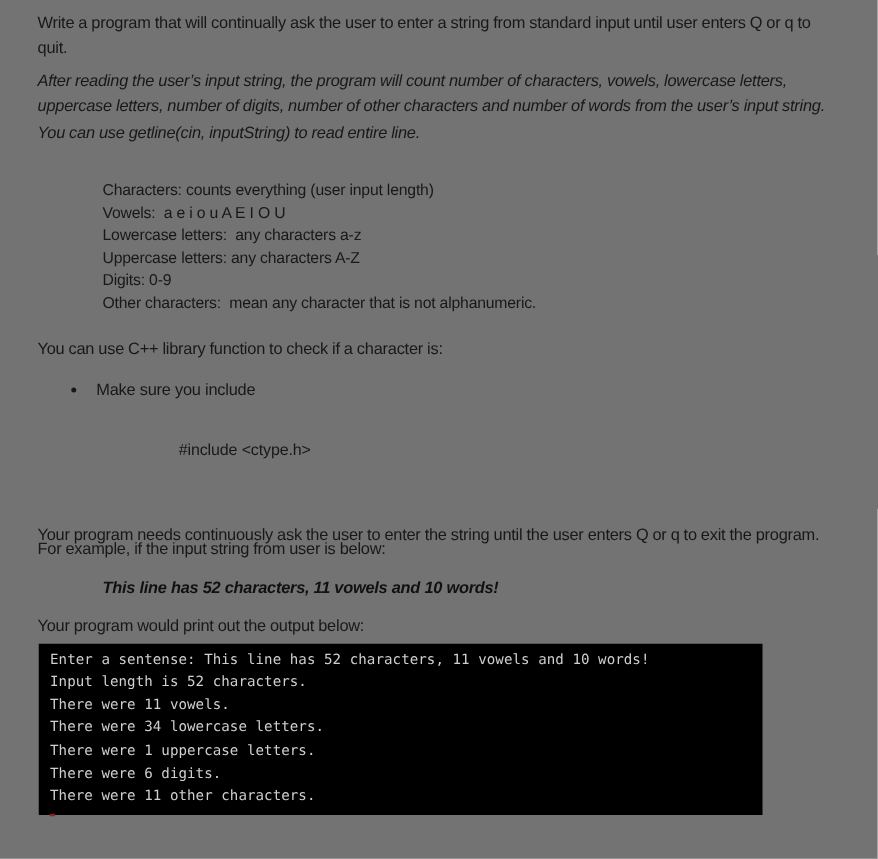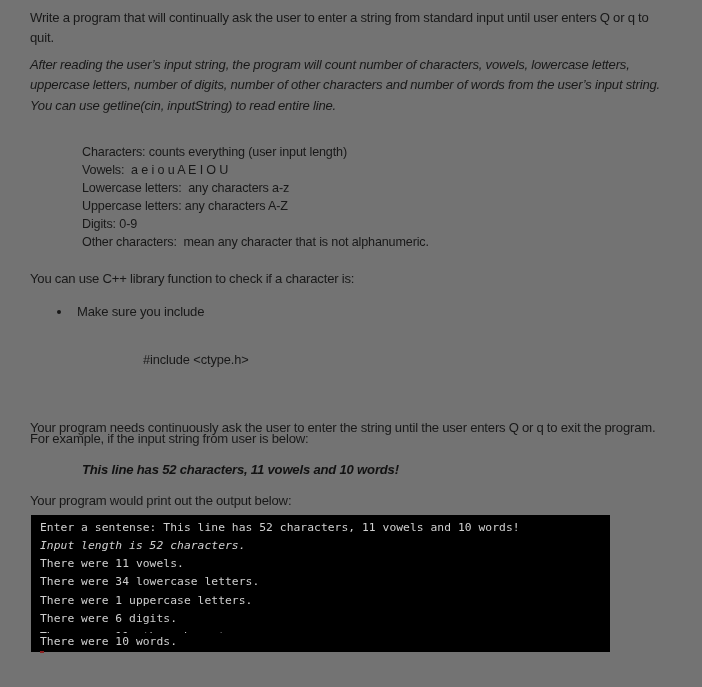--- a/index.html
+++ b/index.html
@@ -161,27 +161,24 @@
   <div class="para" style="top:382px;margin-top:36px;">Your program needs continuously ask the user to enter the string until the user enters Q or q to exit the program.</div>
 
   <div class="para" style="top:429px;">For example, if the input string from user is below:</div>
 
   <div class="example" style="top:460px;">This line has 52 characters, 11 vowels and 10 words!</div>
 
   <div class="para" style="top:491px;">Your program would print out the output below:</div>
 
   <div class="terminal">
     <div class="term-line" style="top:6px;">Enter a sentense: This line has 52 characters, 11 vowels and 10 words!</div>
-    <div class="term-line" style="top:24px;font-style:italic;">Input length is 52 characters.</div>
+    <div class="term-line" style="top:24px;">Input length is 52 characters.</div>
     <div class="term-line" style="top:42px;">There were 11 vowels.</div>
     <div class="term-line" style="top:60px;">There were 34 lowercase letters.</div>
     <div class="term-line" style="top:79px;">There were 1 uppercase letters.</div>
     <div class="term-line" style="top:97px;">There were 6 digits.</div>
     <div class="term-line" style="top:115px;">There were 11 other characters.</div>
   </div>
 
-  <div class="terminal" style="top:633px; height:19px;">
-    <div class="term-line" style="top:2px;">There were 10 words.</div>
-  </div>
 
   <div class="term-cursor"></div>
 
 </div>
 
 </body></html>

